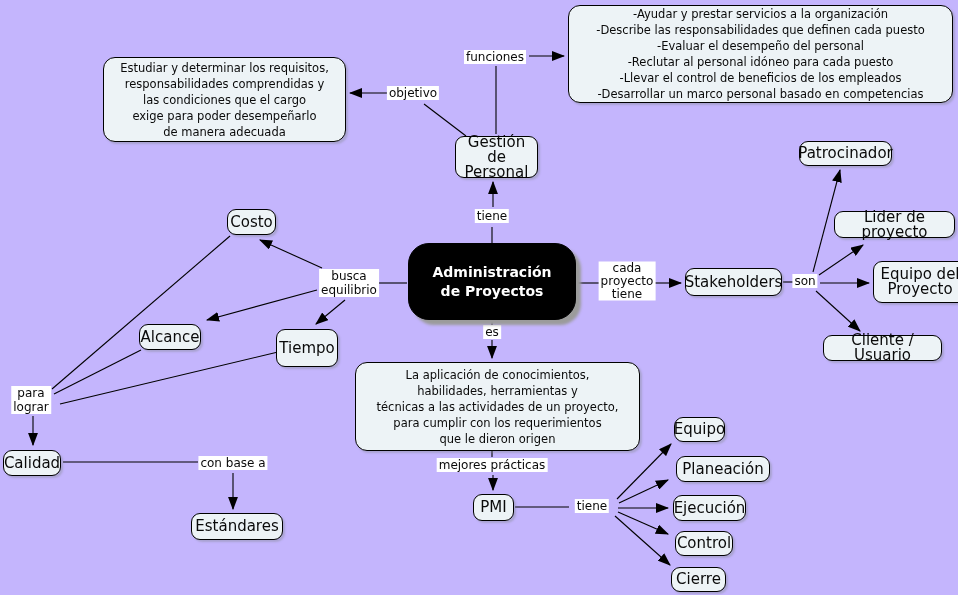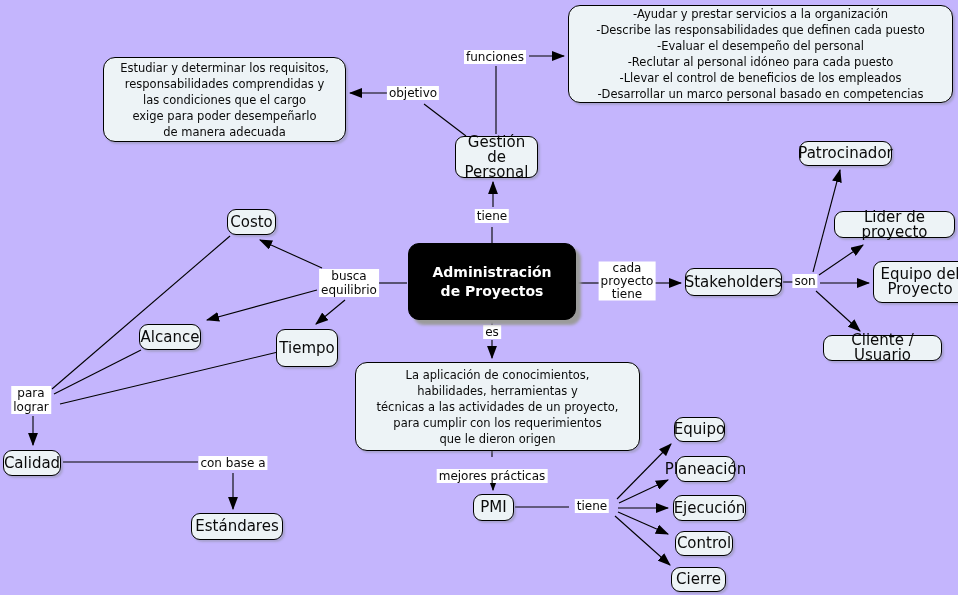--- a/index.html
+++ b/index.html
@@ -14,21 +14,21 @@
     position:absolute; box-sizing:border-box; z-index:2;
     background:#edf3f6; border:1px solid #000; border-radius:9px;
     display:flex; align-items:center; justify-content:center;
     text-align:center; font-size:15px; line-height:15px; color:#0a0a0a;
     white-space:pre-line; padding:1px 4px;
     box-shadow:2px 2px 2px rgba(125,135,140,0.38);
   }
   .node.para { font-size:11.5px; line-height:16px; border-radius:12px; padding:2px 5px; }
   .node.main {
     background:#000; color:#fff; font-weight:bold;
-    font-size:14px; line-height:19px; border-radius:11px;
+    font-size:14px; line-height:19px; border-radius:21px;
     box-shadow:5px 5px 3px #9b9b9b;
   }
   .link-label {
     position:absolute; z-index:1; transform:translate(-50%,-50%);
     background:#ffffff; padding:0 2px; color:#0a0a0a;
     font-size:12px; line-height:14px; text-align:center; white-space:pre-line;
   }
   .link-label.tri { line-height:13px; }
 </style>
 </head>
@@ -105,34 +105,34 @@
   <div class="node" style="left:873px; top:261px; width:94px; height:42px;">Equipo del
 Proyecto</div>
   <div class="node" style="left:823px; top:335px; width:119px; height:26px;">Cliente / Usuario</div>
   <div class="node para" style="left:355px; top:362px; width:285px; height:89px;">La aplicación de conocimientos,
 habilidades, herramientas y
 técnicas a las actividades de un proyecto,
 para cumplir con los requerimientos
 que le dieron origen</div>
   <div class="node" style="left:473px; top:494px; width:41px;  height:27px;">PMI</div>
   <div class="node" style="left:674px; top:417px; width:51px;  height:25px;">Equipo</div>
-  <div class="node" style="left:676px; top:456px; width:59px;  height:26px;text-align:center;">Planeación</div>
+  <div class="node" style="left:676px; top:456px; width:94px;  height:26px;text-align:center;">Planeación</div>
   <div class="node" style="left:673px; top:495px; width:73px;  height:26px;">Ejecución</div>
   <div class="node" style="left:675px; top:531px; width:58px;  height:25px;">Control</div>
   <div class="node" style="left:671px; top:567px; width:55px;  height:25px;">Cierre</div>
 
   <div class="link-label" style="left:495px; top:57px;">funciones</div>
   <div class="link-label" style="left:413px; top:93px;">objetivo</div>
   <div class="link-label" style="left:492px; top:216px;">tiene</div>
   <div class="link-label" style="left:349px; top:283px;">busca
 equilibrio</div>
   <div class="link-label" style="left:31px;  top:400px;">para
 lograr</div>
   <div class="link-label" style="left:233px; top:463px;">con base a</div>
   <div class="link-label tri" style="left:627px; top:281px;">cada
 proyecto
 tiene</div>
   <div class="link-label" style="left:805px; top:281px;">son</div>
   <div class="link-label" style="left:492px; top:332px;">es</div>
-  <div class="link-label" style="left:492px; top:476px;">mejores prácticas</div>
+  <div class="link-label" style="left:492px; top:465px;">mejores prácticas</div>
   <div class="link-label" style="left:592px; top:506px;">tiene</div>
 
 </div>
 
 </body></html>

